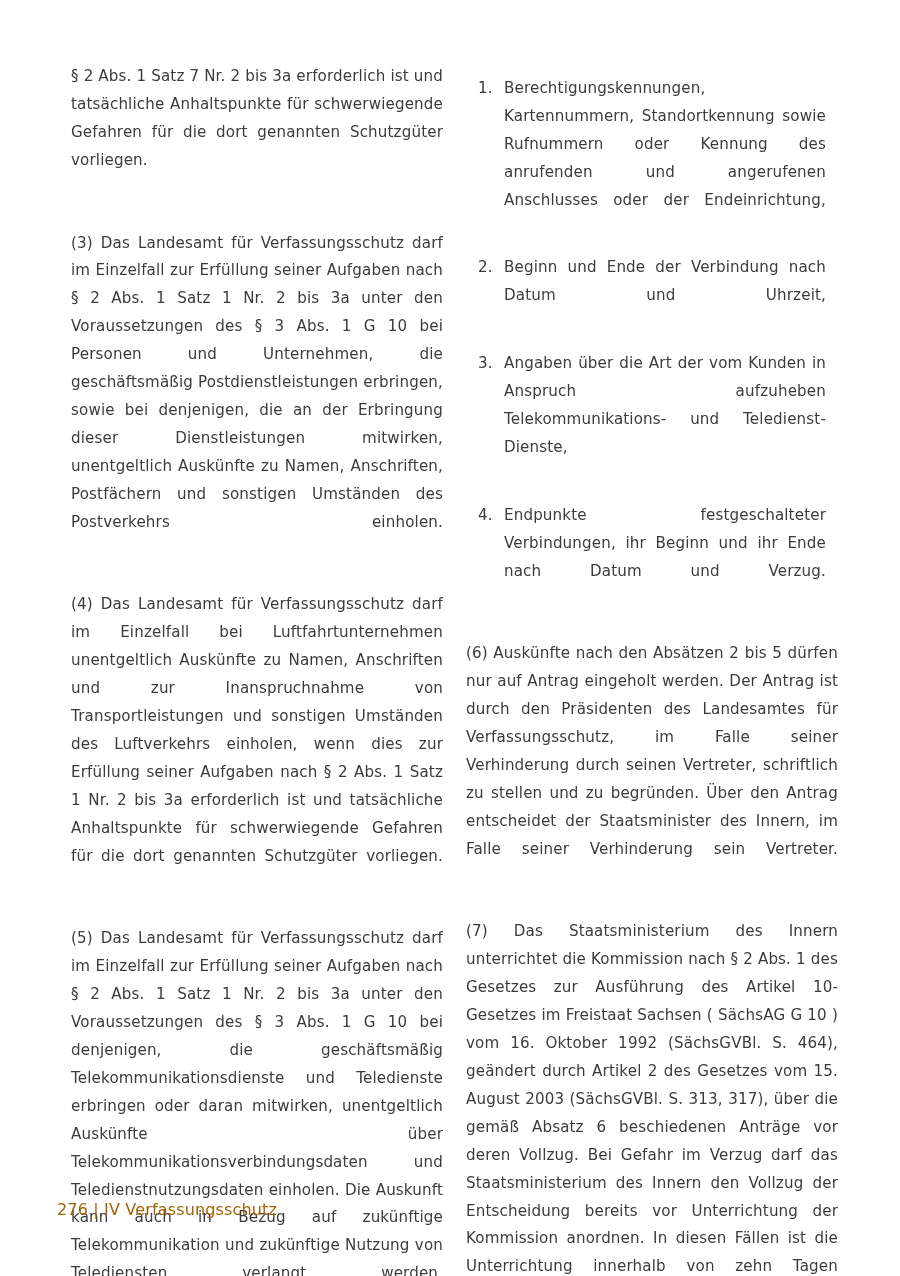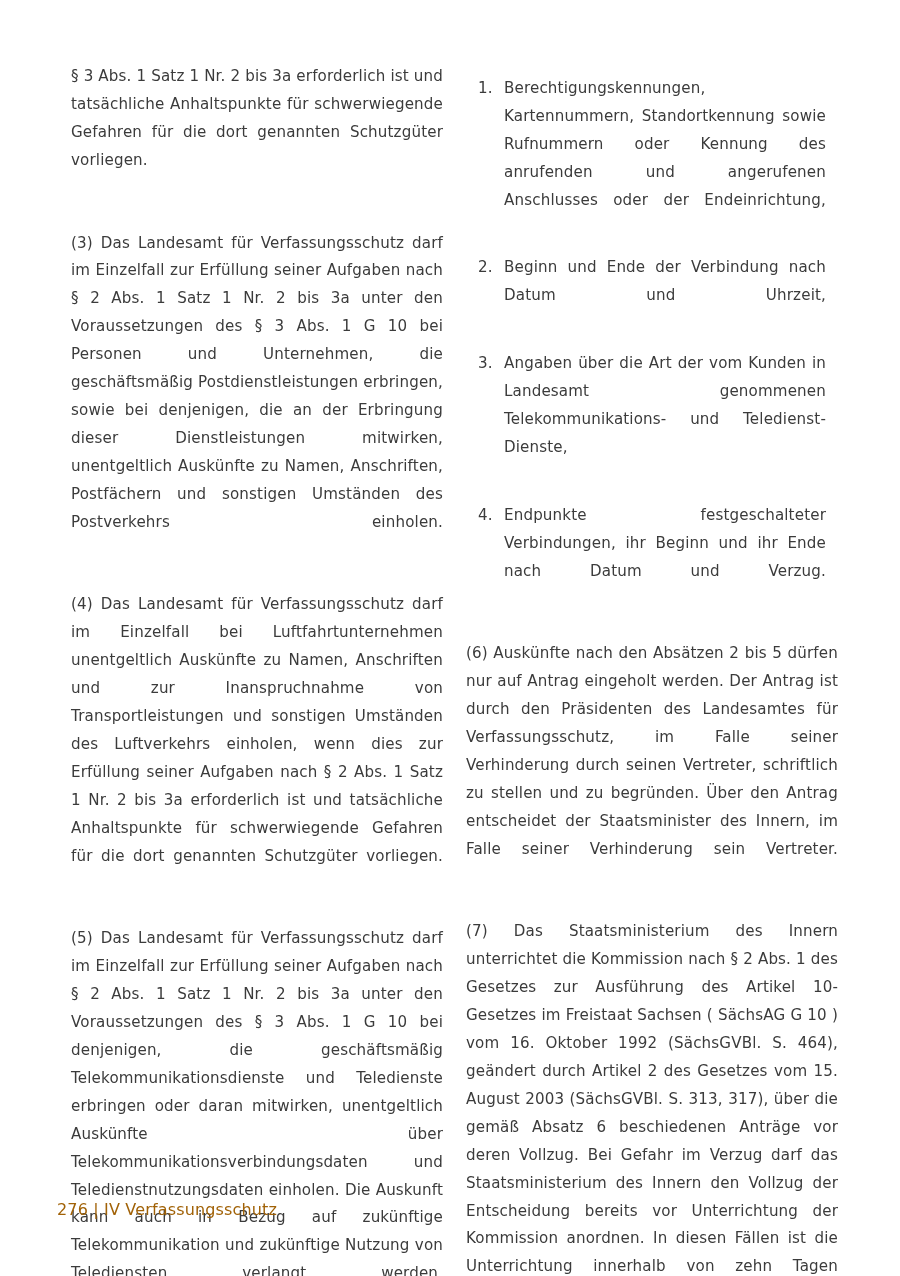--- a/index.html
+++ b/index.html
@@ -90,31 +90,31 @@
   }
 </style>
 </head>
 <body>
 
 <div class="page">
 
   <div class="columns">
 
     <div class="column">
-      <p class="para">§ 3 Abs. 1 Satz 1 Nr. 2 bis 3a erforderlich ist und tatsächliche Anhaltspunkte für schwerwiegende Gefahren für die dort genannten Schutzgüter vorliegen.</p>
+      <p class="para">§ 2 Abs. 1 Satz 7 Nr. 2 bis 3a erforderlich ist und tatsächliche Anhaltspunkte für schwerwiegende Gefahren für die dort genannten Schutzgüter vorliegen.</p>
       <p class="para">(3) Das Landesamt für Verfassungsschutz darf im Einzelfall zur Erfüllung seiner Aufgaben nach § 2 Abs. 1 Satz 1 Nr. 2 bis 3a unter den Voraussetzungen des § 3 Abs. 1 G 10 bei Personen und Unternehmen, die geschäftsmäßig Postdienstleistungen erbringen, sowie bei denjenigen, die an der Erbringung dieser Dienstleistungen mitwirken, unentgeltlich Auskünfte zu Namen, Anschriften, Postfächern und sonstigen Umständen des Postverkehrs einholen.</p>
       <p class="para">(4) Das Landesamt für Verfassungsschutz darf im Einzelfall bei Luftfahrtunternehmen unentgeltlich Auskünfte zu Namen, Anschriften und zur Inanspruchnahme von Transportleistungen und sonstigen Umständen des Luftverkehrs einholen, wenn dies zur Erfüllung seiner Aufgaben nach § 2 Abs. 1 Satz 1 Nr. 2 bis 3a erforderlich ist und tatsächliche Anhaltspunkte für schwerwiegende Gefahren für die dort genannten Schutzgüter vorliegen.</p>
       <p class="para">(5) Das Landesamt für Verfassungsschutz darf im Einzelfall zur Erfüllung seiner Aufgaben nach § 2 Abs. 1 Satz 1 Nr. 2 bis 3a unter den Voraussetzungen des § 3 Abs. 1 G 10 bei denjenigen, die geschäftsmäßig Telekommunikationsdienste und Teledienste erbringen oder daran mitwirken, unentgeltlich Auskünfte über Telekommunikationsverbindungsdaten und Teledienstnutzungsdaten einholen. Die Auskunft kann auch in Bezug auf zukünftige Telekommunikation und zukünftige Nutzung von Telediensten verlangt werden. Telekommunikationsverbindungsdaten und Teledienstnutzungsdaten sind:</p>
     </div>
 
     <div class="column">
       <ol class="numlist">
         <li>Berechtigungskennungen, Kartennummern, Standortkennung sowie Rufnummern oder Kennung des anrufenden und angerufenen Anschlusses oder der Endeinrichtung,</li>
         <li>Beginn und Ende der Verbindung nach Datum und Uhrzeit,</li>
-        <li>Angaben über die Art der vom Kunden in Landesamt genommenen Telekommunikations- und Teledienst-Dienste,</li>
+        <li>Angaben über die Art der vom Kunden in Anspruch aufzuheben Telekommunikations- und Teledienst-Dienste,</li>
         <li>Endpunkte festgeschalteter Verbindungen, ihr Beginn und ihr Ende nach Datum und Verzug.</li>
       </ol>
       <p class="para">(6) Auskünfte nach den Absätzen 2 bis 5 dürfen nur auf Antrag eingeholt werden. Der Antrag ist durch den Präsidenten des Landesamtes für Verfassungsschutz, im Falle seiner Verhinderung durch seinen Vertreter, schriftlich zu stellen und zu begründen. Über den Antrag entscheidet der Staatsminister des Innern, im Falle seiner Verhinderung sein Vertreter.</p>
       <p class="para">(7) Das Staatsministerium des Innern unterrichtet die Kommission nach § 2 Abs. 1 des Gesetzes zur Ausführung des Artikel 10-Gesetzes im Freistaat Sachsen ( SächsAG G 10 ) vom 16. Oktober 1992 (SächsGVBl. S. 464), geändert durch Artikel 2 des Gesetzes vom 15. August 2003 (SächsGVBl. S. 313, 317), über die gemäß Absatz 6 beschiedenen Anträge vor deren Vollzug. Bei Gefahr im Verzug darf das Staatsministerium des Innern den Vollzug der Entscheidung bereits vor Unterrichtung der Kommission anordnen. In diesen Fällen ist die Unterrichtung innerhalb von zehn Tagen nachzuholen. Die Kommission prüft von Amts wegen oder aufgrund von Beschwerden die Zulässigkeit der Einholung von Auskünften. Entscheidungen über Auskünfte, die die Kommission für unzulässig oder für nicht notwendig erklärt, hat das Staatsministerium des Innern unverzüglich aufzuheben.</p>
     </div>
 
   </div>
 
   <div class="footer">276 | IV Verfassungsschutz</div>
 

